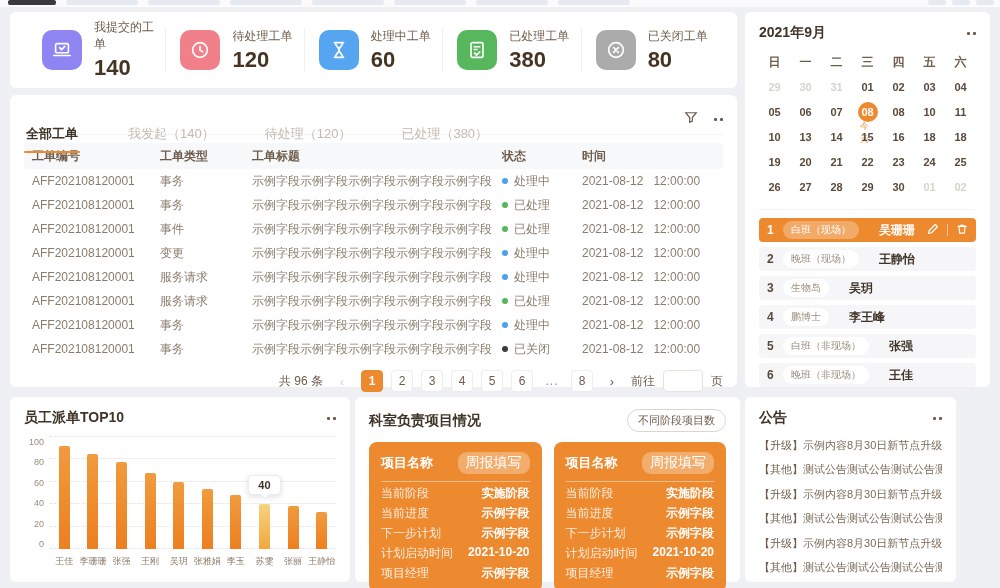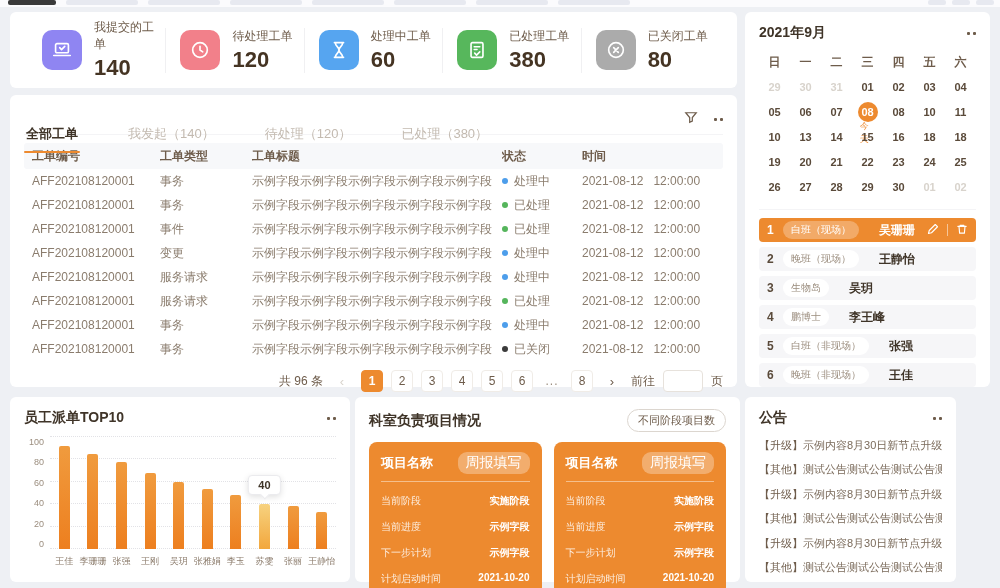--- a/index.html
+++ b/index.html
@@ -95,21 +95,21 @@
   .xlabels span { font-size:9px; color:#8a7a6a; width:10%; text-align:center; white-space:nowrap; }
 
   
   .proj-card { left:355px; top:397px; width:385px; height:185px; padding:12px 14px; }
   .proj-btn { margin-left:auto; font-size:11px; color:#6e5c4b; border:1px solid #dcd6cf; border-radius:12px; padding:3px 10px; cursor:pointer; background:#fff; }
   .proj-cards { display:flex; gap:12px; margin-top:10px; }
   .proj { flex:1; background:#ED8A2F; border-radius:8px; padding:10px 12px; color:#fff; }
   .proj-head { display:flex; align-items:center; border-bottom:1px solid rgba(255,255,255,.45); padding-bottom:7px; }
   .proj-name { font-size:13px; font-weight:bold; }
   .proj-badge { margin-left:auto; background:rgba(255,255,255,.3); border-radius:9px; font-size:14px; padding:2px 8px; cursor:pointer; }
-  .proj-field { display:flex; font-size:10px; margin-top:12px; }
+  .proj-field { display:flex; font-size:12px; margin-top:3px; }
   .proj-field .fl { color:rgba(255,255,255,.85); }
   .proj-field .fv { margin-left:auto; font-weight:bold; }
 
   
   .ann-card { left:745px; top:397px; width:211px; height:185px; padding:12px 14px; }
   .ann-list { margin-top:6px; }
   .ann-item { font-size:11px; color:#7a6a5a; height:24.5px; display:flex; align-items:center; white-space:nowrap; overflow:hidden; cursor:pointer; }
   .ann-item b { font-weight:normal; color:#6e5c4b; }
 </style>
 </head>

